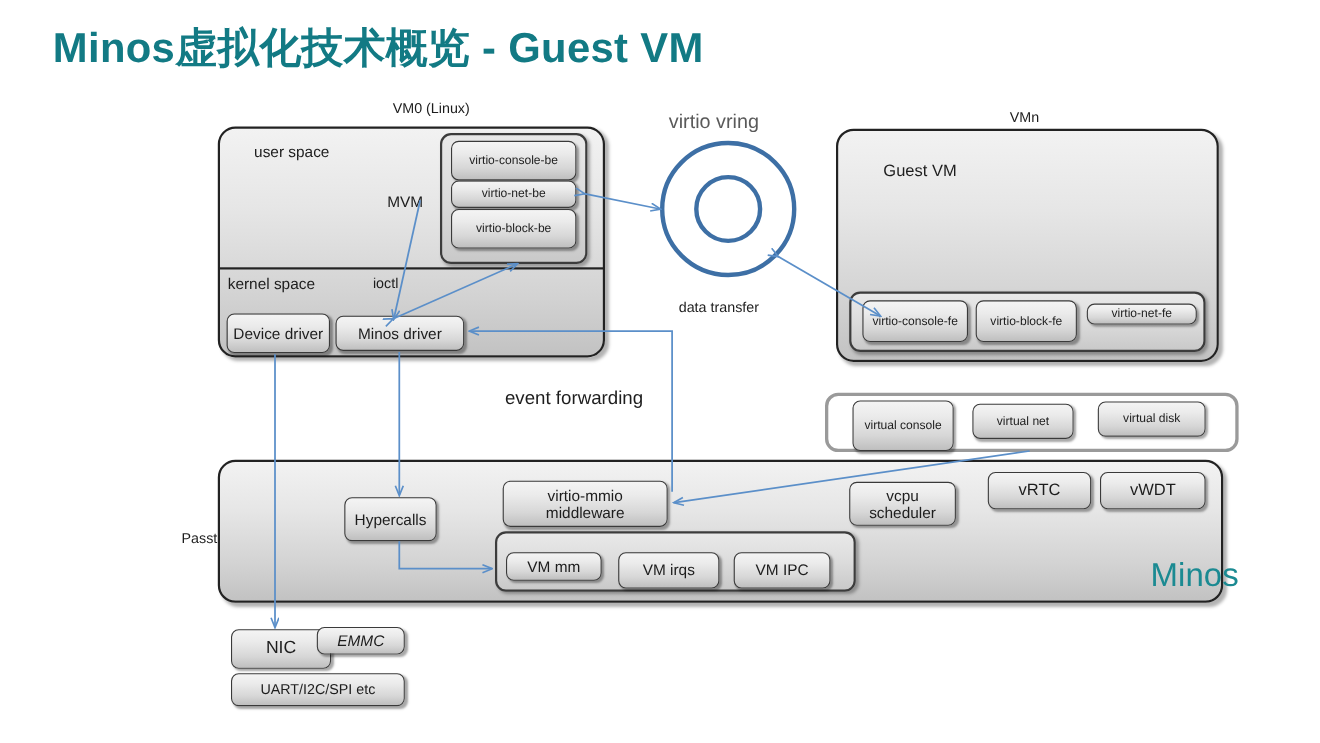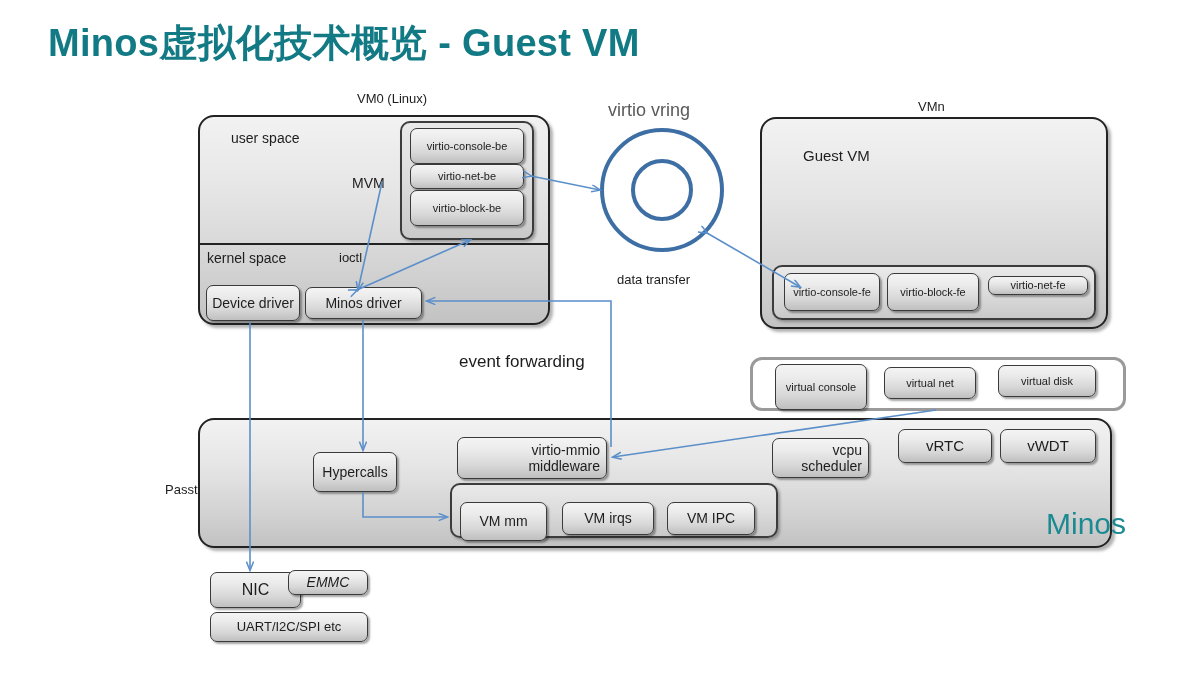--- a/index.html
+++ b/index.html
@@ -23,21 +23,21 @@
 
   
   .gbox{
     position:absolute;
     box-sizing:border-box;
     background:linear-gradient(to bottom,#f4f4f4 0%,#ebebeb 30%,#d7d7d7 70%,#bfbfbf 100%);
     border:1px solid #3a3a3a;
     border-radius:7px;
     box-shadow:2px 2px 2px rgba(0,0,0,0.35);
     display:flex;align-items:center;justify-content:center;
-    text-align:right;
+    text-align:center;
     color:#1d1d1d;
     line-height:1.15;
   }
   
   .panel{
     position:absolute;box-sizing:border-box;
     background:linear-gradient(to bottom,#f2f2f2 0%,#e6e6e6 35%,#d2d2d2 75%,#c2c2c2 100%);
     border:2px solid #222;
     border-radius:16px;
     box-shadow:3px 3px 3px rgba(0,0,0,0.3);
@@ -154,21 +154,21 @@
     <span>virtio-mmio middleware</span>
   </div>
   <div class="gbox" style="left:898px;top:429px;width:94px;height:34px;font-size:15px;padding:0 6px;">
     <span>vRTC</span>
   </div>
   <div class="gbox" style="left:1000px;top:429px;width:96px;height:34px;font-size:15px;padding:0 6px;">
     <span>vWDT</span>
   </div>
 
   <div class="subpanel" style="left:450px;top:483px;width:328px;height:55px;"></div>
-  <div class="gbox" style="left:460px;top:502px;width:87px;height:39px;font-size:14px;">
+  <div class="gbox" style="left:460px;top:502px;width:87px;height:26px;font-size:14px;">
     <span>VM mm</span>
   </div>
   <div class="gbox" style="left:562px;top:502px;width:92px;height:33px;font-size:14px;">
     <span>VM irqs</span>
   </div>
   <div class="gbox" style="left:667px;top:502px;width:88px;height:33px;font-size:14px;">
     <span>VM IPC</span>
   </div>
 
   <div class="gbox" style="left:210px;top:572px;width:91px;height:36px;font-size:16px;">

